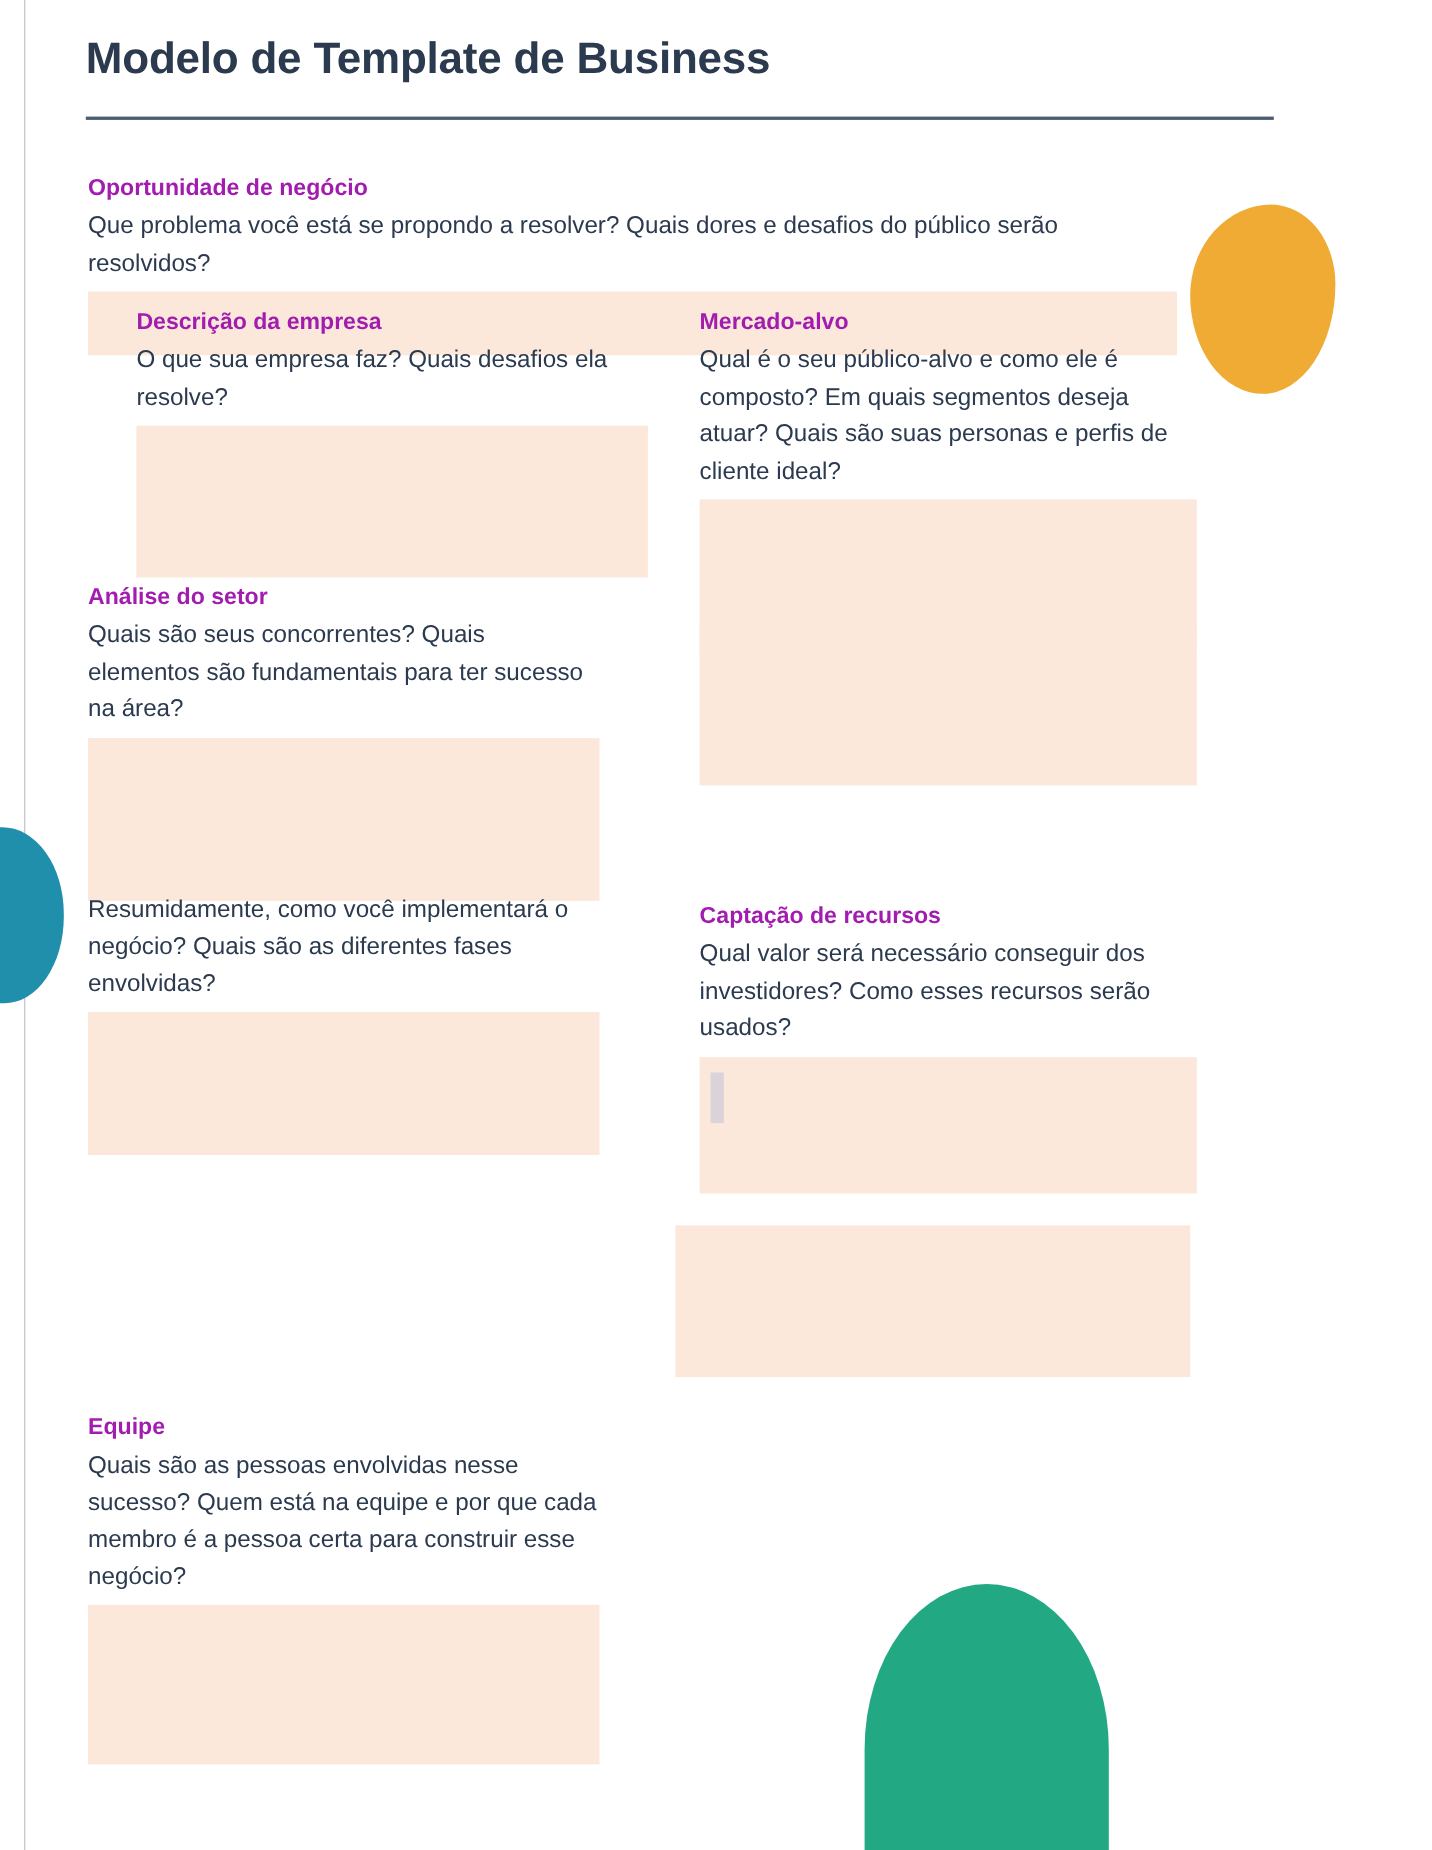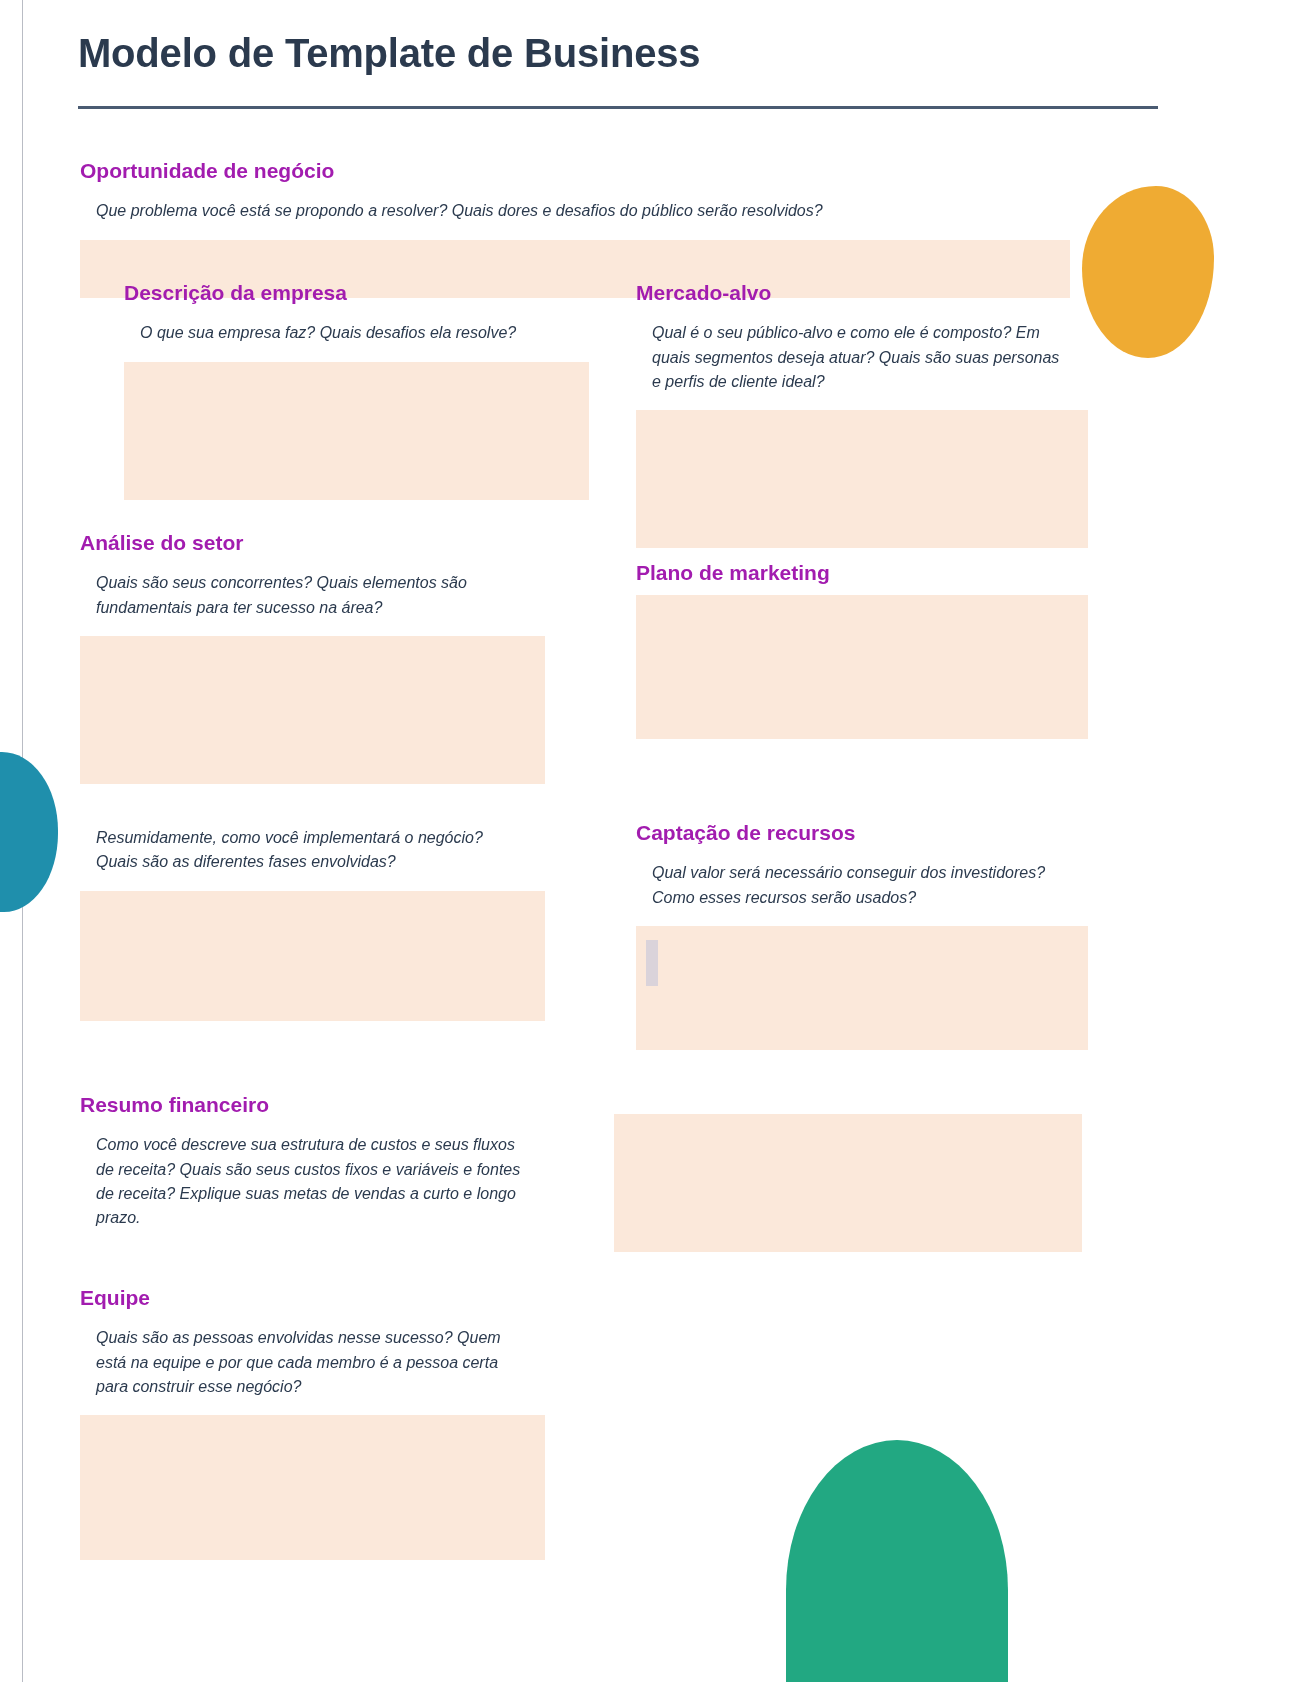--- a/index.html
+++ b/index.html
@@ -88,25 +88,24 @@
     z-index: 2;
   }
   .field-heading {
     font-size: 21px;
     font-weight: bold;
     color: #a21caf;
     margin: 0 0 5px 0;
     line-height: 1.2;
   }
   .field-prompt {
-    font-size: 16px;
+    font-size: 22px;
     color: #2b3a4e;
     line-height: 1.52;
-    margin: 16px;
-    font-style: italic;
+    margin: 0;
   }
   .field-input {
     margin-top: 10px;
     background: #fbe8da;
     position: relative;
   }
   .caret {
     position: absolute;
     left: 10px;
     top: 14px;
@@ -149,41 +148,36 @@
     <div class="field-input" style="height:138px; width:452px;"></div>
   </div>
 
   <div class="field" style="left:80px; top:530px; width:465px;">
     <h2 class="field-heading">Análise do setor</h2>
     <p class="field-prompt">Quais são seus concorrentes? Quais elementos são fundamentais para ter sucesso na área?</p>
     <div class="field-input" style="height:148px; width:465px;"></div>
   </div>
 
   <div class="field" style="left:636px; top:560px; width:452px;">
-    <h2 class="field-heading">Plano de marketing</h2>
     <div class="field-input" style="height:144px; width:452px;"></div>
   </div>
 
   <div class="field" style="left:80px; top:810px; width:465px;">
     <p class="field-prompt">Resumidamente, como você implementará o negócio? Quais são as diferentes fases envolvidas?</p>
     <div class="field-input" style="height:130px; width:465px;"></div>
   </div>
 
   <div class="field" style="left:636px; top:820px; width:452px;">
     <h2 class="field-heading">Captação de recursos</h2>
     <p class="field-prompt">Qual valor será necessário conseguir dos investidores? Como esses recursos serão usados?</p>
     <div class="field-input" style="height:124px; width:452px;">
       <span class="caret"></span>
     </div>
   </div>
 
-  <div class="field" style="left:80px; top:1092px; width:470px;">
-    <h2 class="field-heading">Resumo financeiro</h2>
-    <p class="field-prompt">Como você descreve sua estrutura de custos e seus fluxos de receita? Quais são seus custos fixos e variáveis e fontes de receita? Explique suas metas de vendas a curto e longo prazo.</p>
-  </div>
   <div class="field-input field" style="left:614px; top:1114px; height:138px; width:468px; margin-top:0;"></div>
 
   <div class="field" style="left:80px; top:1285px; width:470px;">
     <h2 class="field-heading">Equipe</h2>
     <p class="field-prompt">Quais são as pessoas envolvidas nesse sucesso? Quem está na equipe e por que cada membro é a pessoa certa para construir esse negócio?</p>
     <div class="field-input" style="height:145px; width:465px;"></div>
   </div>
 
 </div>
 

